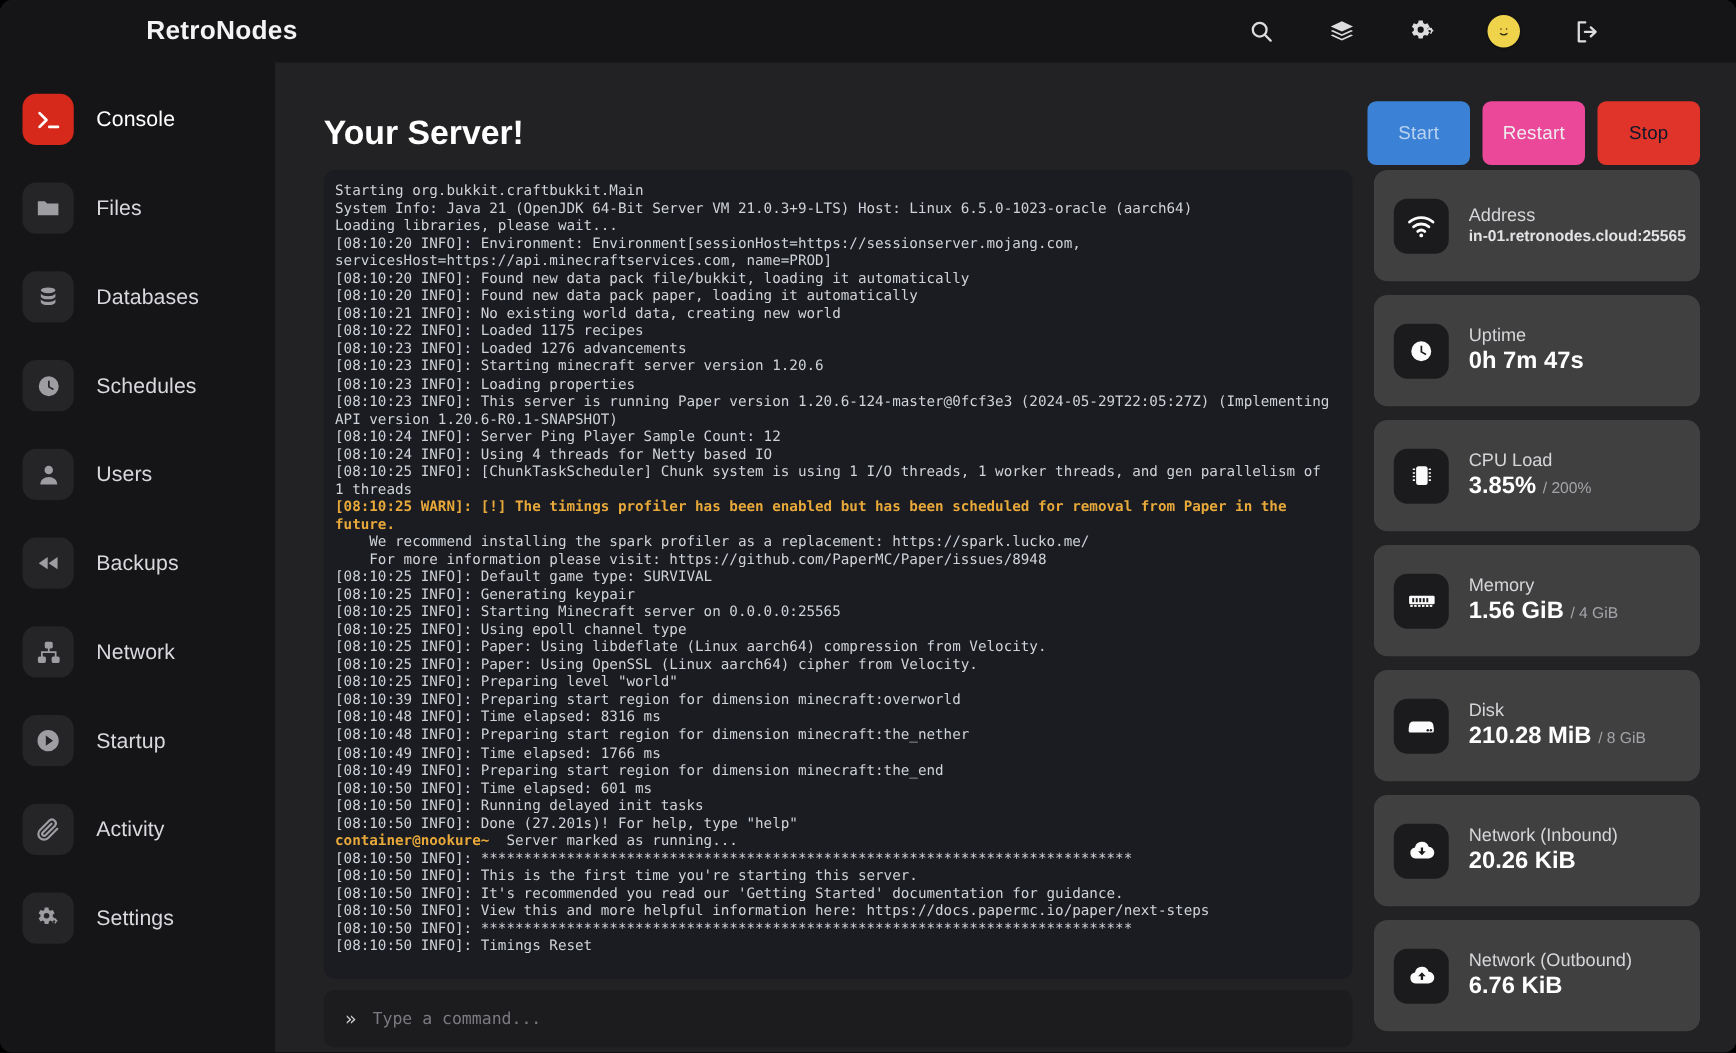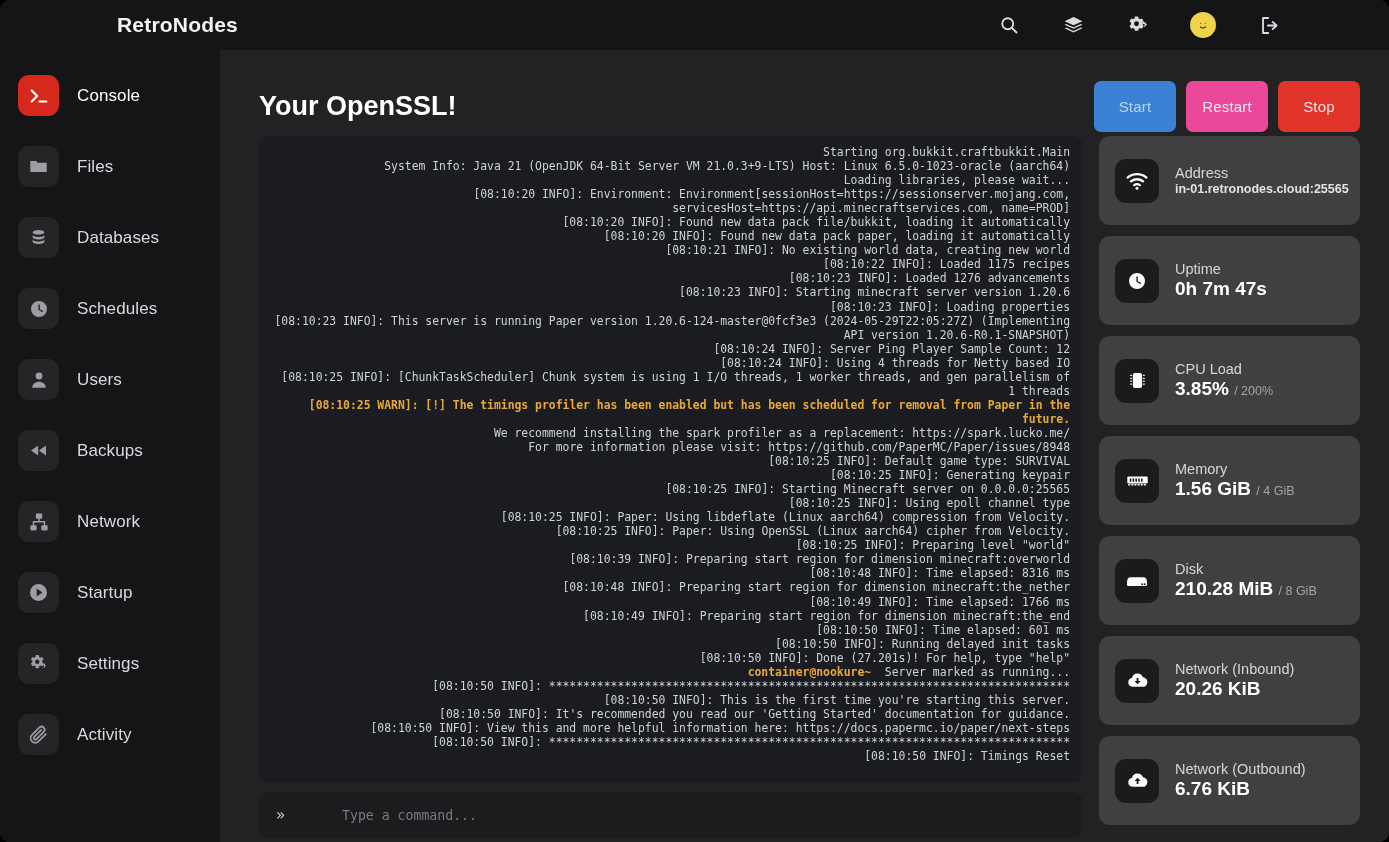--- a/index.html
+++ b/index.html
@@ -131,21 +131,21 @@
     width: 82px; height: 51px;
     border: none;
     border-radius: 7px;
     font-family: "Liberation Sans", sans-serif;
     font-size: 15px;
     cursor: pointer;
     letter-spacing: .2px;
   }
   .pbtn.start   { background: #3b82d6; color: #b9d2ef; }
   .pbtn.restart { background: #ec4899; color: #ededef; }
-  .pbtn.stop    { background: #e0332a; color: #e5e5e5; }
+  .pbtn.stop    { background: #e0332a; color: #0f172a; }
 
   
   #content {
     flex: 1;
     display: flex;
     gap: 17px;
     min-height: 0;
     padding-bottom: 4px;
   }
   #console-col {
@@ -161,21 +161,21 @@
     border-radius: 9px;
     padding: 9px 12px 6px 9px;
     overflow: hidden;
     font-family: "DejaVu Sans Mono", monospace;
     font-size: 11.4px;
     line-height: 14.05px;
     color: #cfd2d6;
     white-space: pre-wrap;
     word-break: break-word;
   }
-  .ln { display: block; text-align: right; }
+  .ln { display: block; }
   .ln.warn { color: #e8a93a; font-weight: 700; }
   .ln.prompt-line { color: #cfd2d6; }
   .ln .prompt { color: #e8a93a; font-weight: 700; }
 
   #cmdbar {
     flex: 0 0 46px;
     background: #1c1c1f;
     border-radius: 9px;
     display: flex;
     align-items: center;
@@ -188,21 +188,20 @@
     font-family: "DejaVu Sans Mono", monospace;
   }
   #cmd-input {
     flex: 1;
     background: transparent;
     border: none;
     outline: none;
     font-family: "DejaVu Sans Mono", monospace;
     font-size: 13.2px;
     color: #d946ef;
-    margin-left: 44px;
   }
   #cmd-input::placeholder { color: #7a7a80; }
 
   
   #stats {
     width: 261px;
     flex: 0 0 261px;
     display: flex;
     flex-direction: column;
     gap: 11px;
@@ -370,41 +369,41 @@
         <div class="nav-item">
           <span class="nav-tile">
             <svg width="21" height="21" viewBox="0 0 24 24" fill="currentColor">
               <path d="M12 2.3a9.7 9.7 0 1 0 0 19.4 9.7 9.7 0 0 0 0-19.4zm-2.1 5.1 6.6 4.6-6.6 4.6z"></path>
             </svg>
           </span>
           <span class="nav-label">Startup</span>
         </div>
         <div class="nav-item">
           <span class="nav-tile">
+            <svg width="21" height="21" viewBox="0 0 24 24" fill="none" stroke="currentColor" stroke-width="2" stroke-linecap="round" stroke-linejoin="round">
+              <path d="M20.4 11.5l-8.4 8.4a5.2 5.2 0 0 1-7.4-7.4l8.8-8.8a3.5 3.5 0 0 1 4.9 4.9l-8.7 8.7a1.7 1.7 0 0 1-2.5-2.5l8-8"></path>
+            </svg>
+          </span>
+          <span class="nav-label">Activity</span>
+        </div>
+        <div class="nav-item">
+          <span class="nav-tile">
             <svg width="21" height="21" viewBox="0 0 24 24" fill="currentColor">
               <path d="M8.9 2.3 8.5 4.5c-.5.2-.98.5-1.4.84L5 4.6 3.3 7.5l1.7 1.45a5.7 5.7 0 0 0 0 1.7L3.3 12.1 5 15l2.1-.74c.42.34.9.63 1.4.83l.4 2.2h3.4l.4-2.2c.5-.2.98-.49 1.4-.83l2.1.74 1.7-2.9-1.7-1.45a5.7 5.7 0 0 0 0-1.7l1.7-1.45-1.7-2.9-2.1.74a5.6 5.6 0 0 0-1.4-.84l-.4-2.2zm1.7 5.05a2.55 2.55 0 1 1 0 5.1 2.55 2.55 0 0 1 0-5.1z"></path>
               <path d="M17.9 13.4l-.22 1.15-1.05.42.1 1.12 1 .57.24 1.14 1.14-.14.75.85 1-.57.24-1.14 1.05-.42-.1-1.12-1-.57-.24-1.14-1.14.14zm1.1 1.95a1.18 1.18 0 1 1 0 2.36 1.18 1.18 0 0 1 0-2.36z" transform="translate(-1.6,-1.4)"></path>
             </svg>
           </span>
           <span class="nav-label">Settings</span>
         </div>
-        <div class="nav-item">
-          <span class="nav-tile">
-            <svg width="21" height="21" viewBox="0 0 24 24" fill="none" stroke="currentColor" stroke-width="2" stroke-linecap="round" stroke-linejoin="round">
-              <path d="M20.4 11.5l-8.4 8.4a5.2 5.2 0 0 1-7.4-7.4l8.8-8.8a3.5 3.5 0 0 1 4.9 4.9l-8.7 8.7a1.7 1.7 0 0 1-2.5-2.5l8-8"></path>
-            </svg>
-          </span>
-          <span class="nav-label">Activity</span>
-        </div>
       </nav>
 
     <div id="main">
 
       <div id="main-header">
-        <div id="page-title">Your OpenSSL!</div>
+        <div id="page-title">Your Server!</div>
         <div id="power-buttons">
           <button class="pbtn start">Start</button>
           <button class="pbtn restart">Restart</button>
           <button class="pbtn stop">Stop</button>
         </div>
       </div>
 
       <div id="content">
 
         <div id="console-col">

